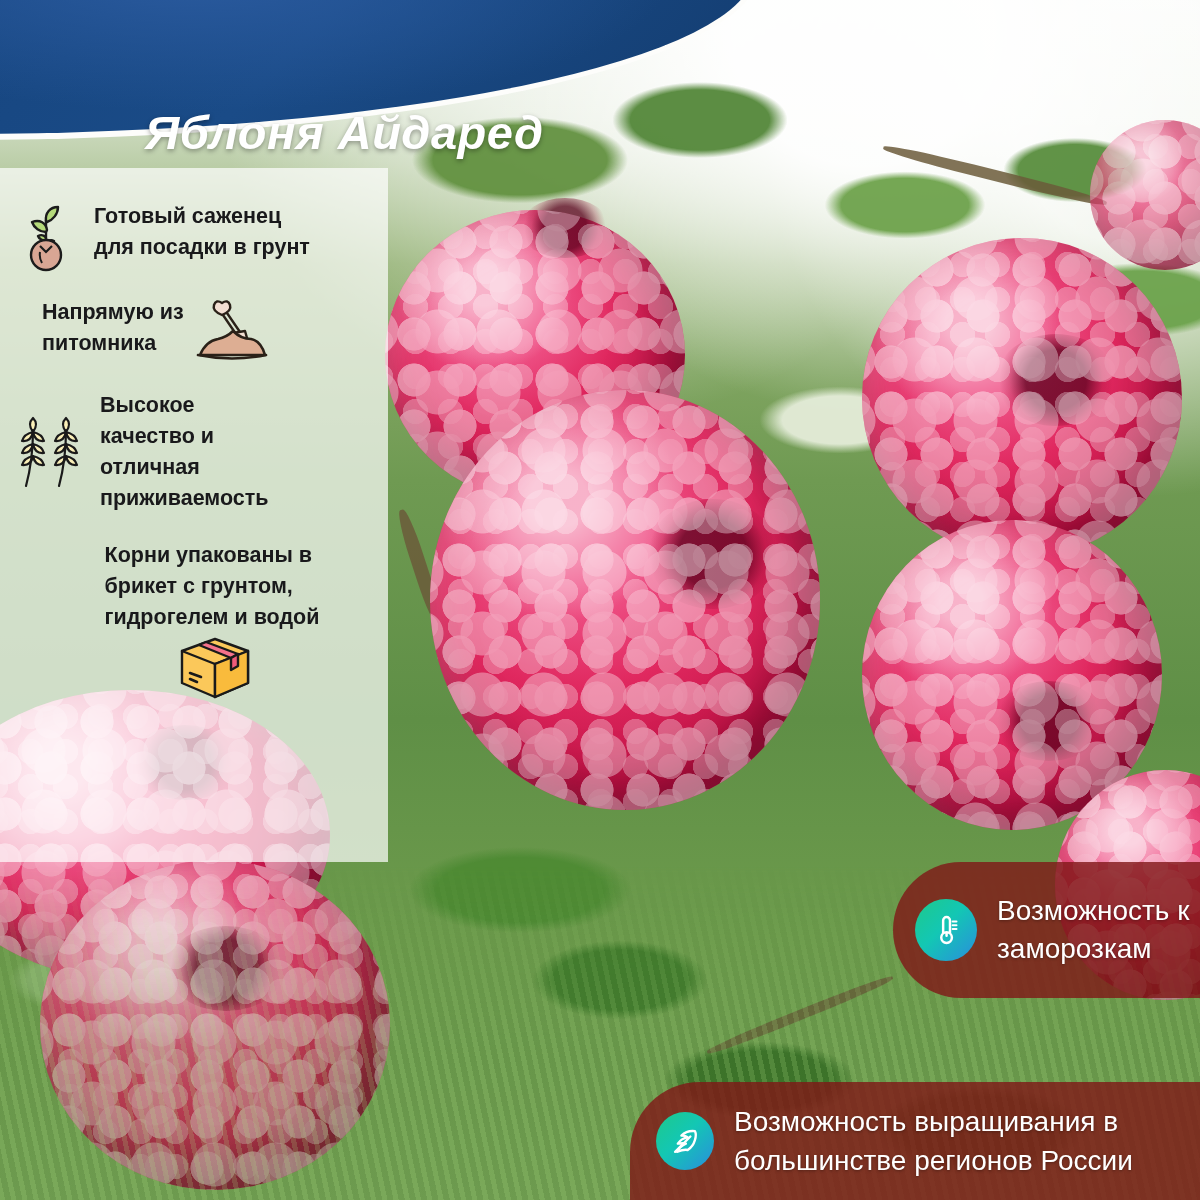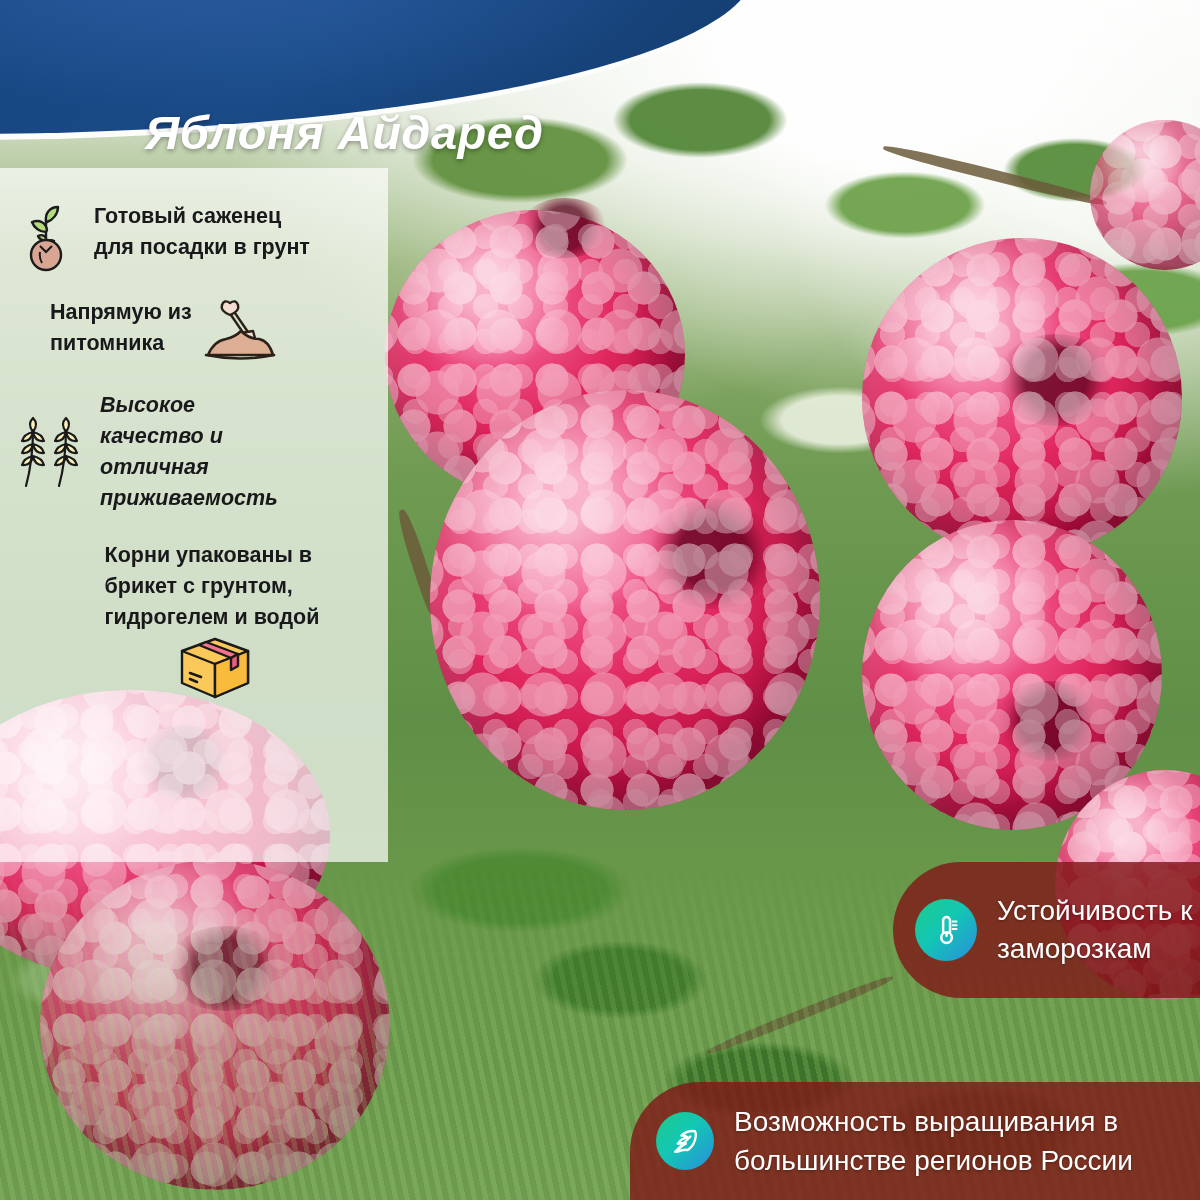--- a/index.html
+++ b/index.html
@@ -142,22 +142,22 @@
     align-items: center;
   }
   .feature-text {
     font-size: 21.5px;
     font-weight: bold;
     line-height: 31px;
     color: #19191b;
     white-space: pre-line;
   }
   .f1 { left: 10px;  top: 24px;  width: 370px; }
-  .f2 { left: 42px;  top: 125px; width: 330px; margin-left: 8px; }
-  .f3 { left: 8px;   top: 222px; width: 370px; font-style: italic; }
+  .f2 { left: 42px;  top: 125px; width: 330px; }
+  .f3 { left: 8px;   top: 222px; width: 370px; }
   .f4 { left: 42px;  top: 372px; width: 340px; flex-direction: column; }
 
   .ficon { flex: 0 0 auto; }
   .f1 .ficon { width: 72px; height: 80px; margin-right: 12px; }
   .f2 .ficon { width: 80px; height: 70px; margin-left: 8px; }
   .f3 .ficon { width: 86px; height: 84px; margin-right: 6px; }
   .f4 .ficon { width: 78px; height: 72px; margin-left: 6px; }
 
   
   .badge {
@@ -345,21 +345,21 @@
         <g fill="none" stroke="#ffffff" stroke-width="2.6" stroke-linecap="round">
           <path d="M17 23 V10 a3.6 3.6 0 0 1 7.2 0 V23"></path>
           <circle cx="20.6" cy="28" r="5.6"></circle>
           <path d="M20.6 23.5 V26"></path>
           <path d="M27 11 h4" stroke-width="2.2"></path>
           <path d="M27 15 h4" stroke-width="2.2"></path>
           <path d="M27 19 h4" stroke-width="2.2"></path>
         </g>
       </svg>
     </span>
-    <span class="badge-text">Устойчивость к
+    <span class="badge-text">Возможность к
 заморозкам</span>
   </div>
 
   <div class="badge badge-regions">
     <span class="badge-icon">
       <svg viewBox="0 0 40 40" width="36" height="36">
         <g fill="none" stroke="#ffffff" stroke-width="2.6" stroke-linecap="round" stroke-linejoin="round">
           <path d="M31 9 q-9 -1 -15 5 q5 0 7 2 q-7 1 -11 7 q6 -1 9 0 q-7 3 -10 9 q8 -3 12 -2 q6 -4 8 -11 q2 -6 0 -10 Z"></path>
           <path d="M9 32 L26 15"></path>
         </g>

